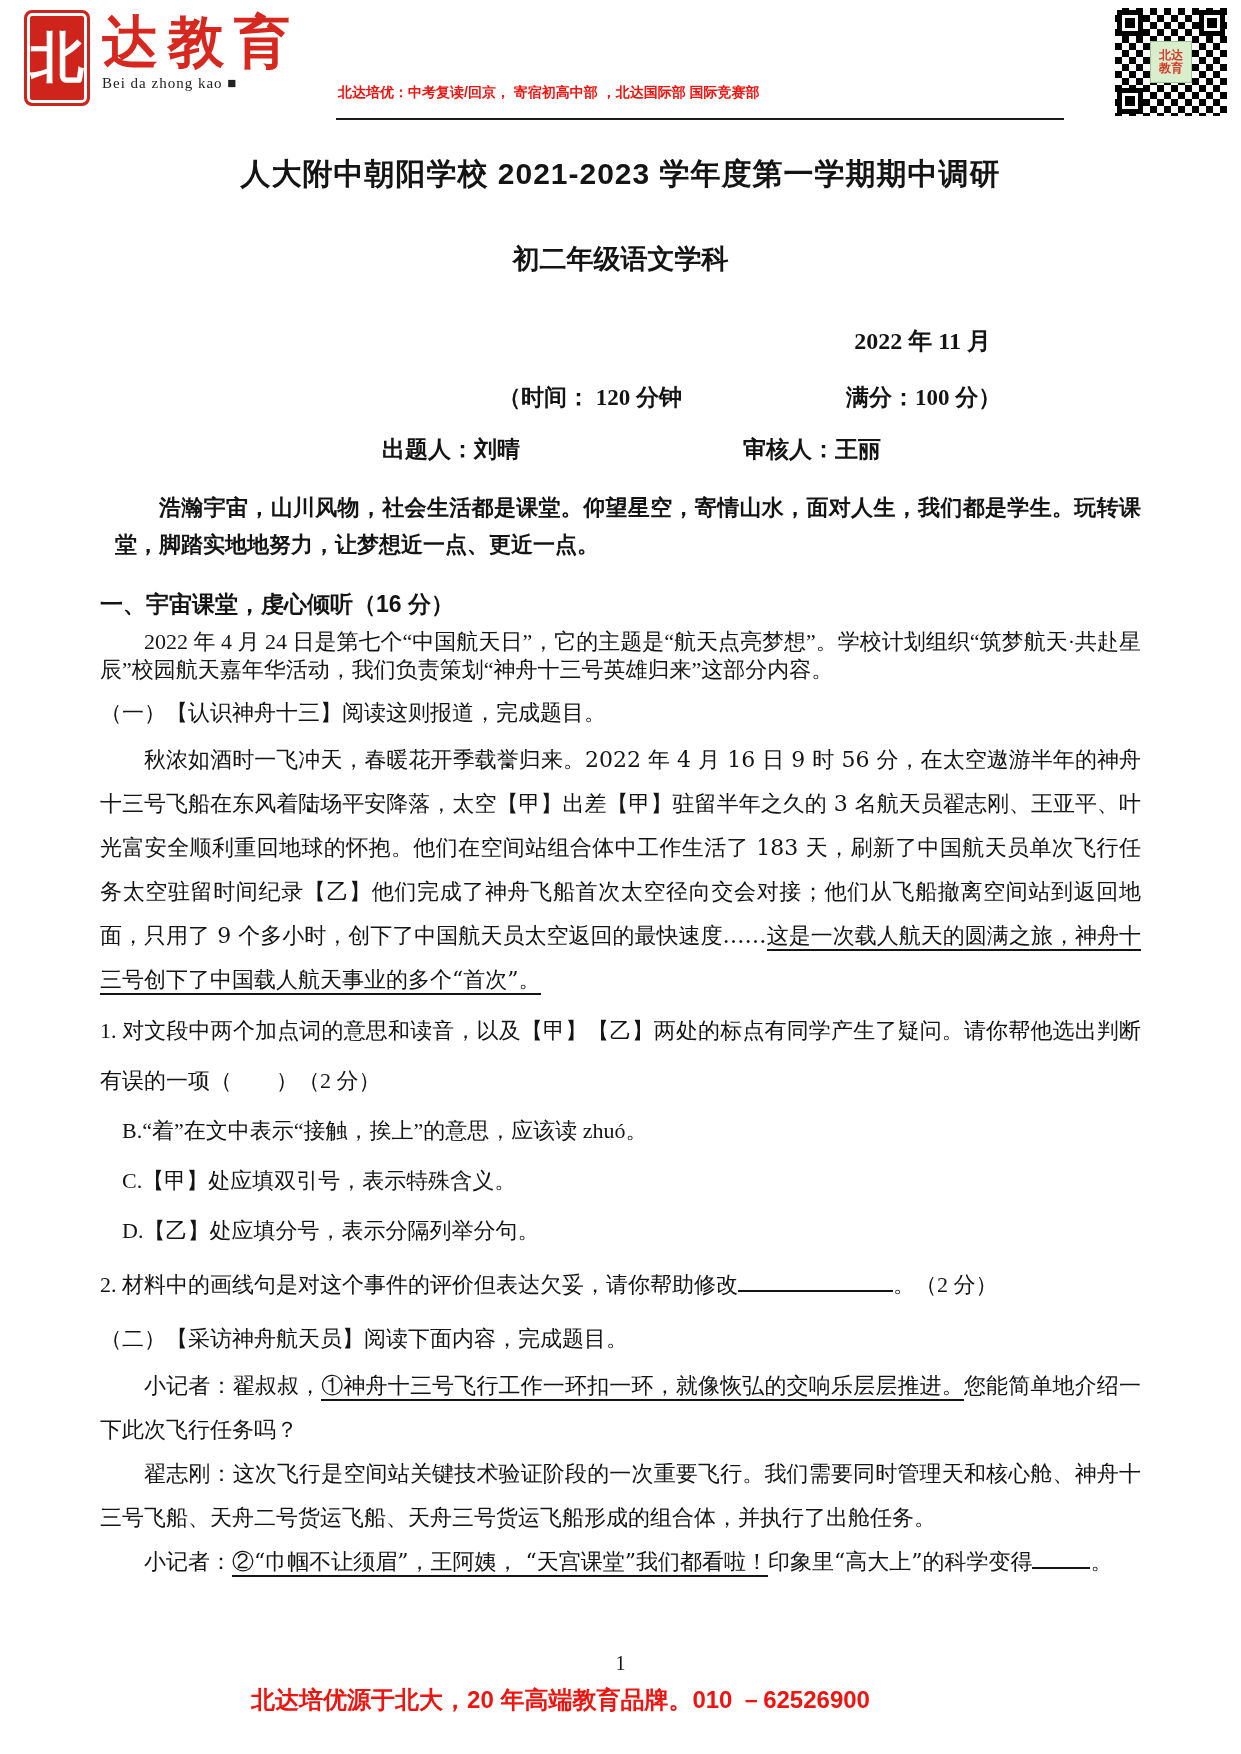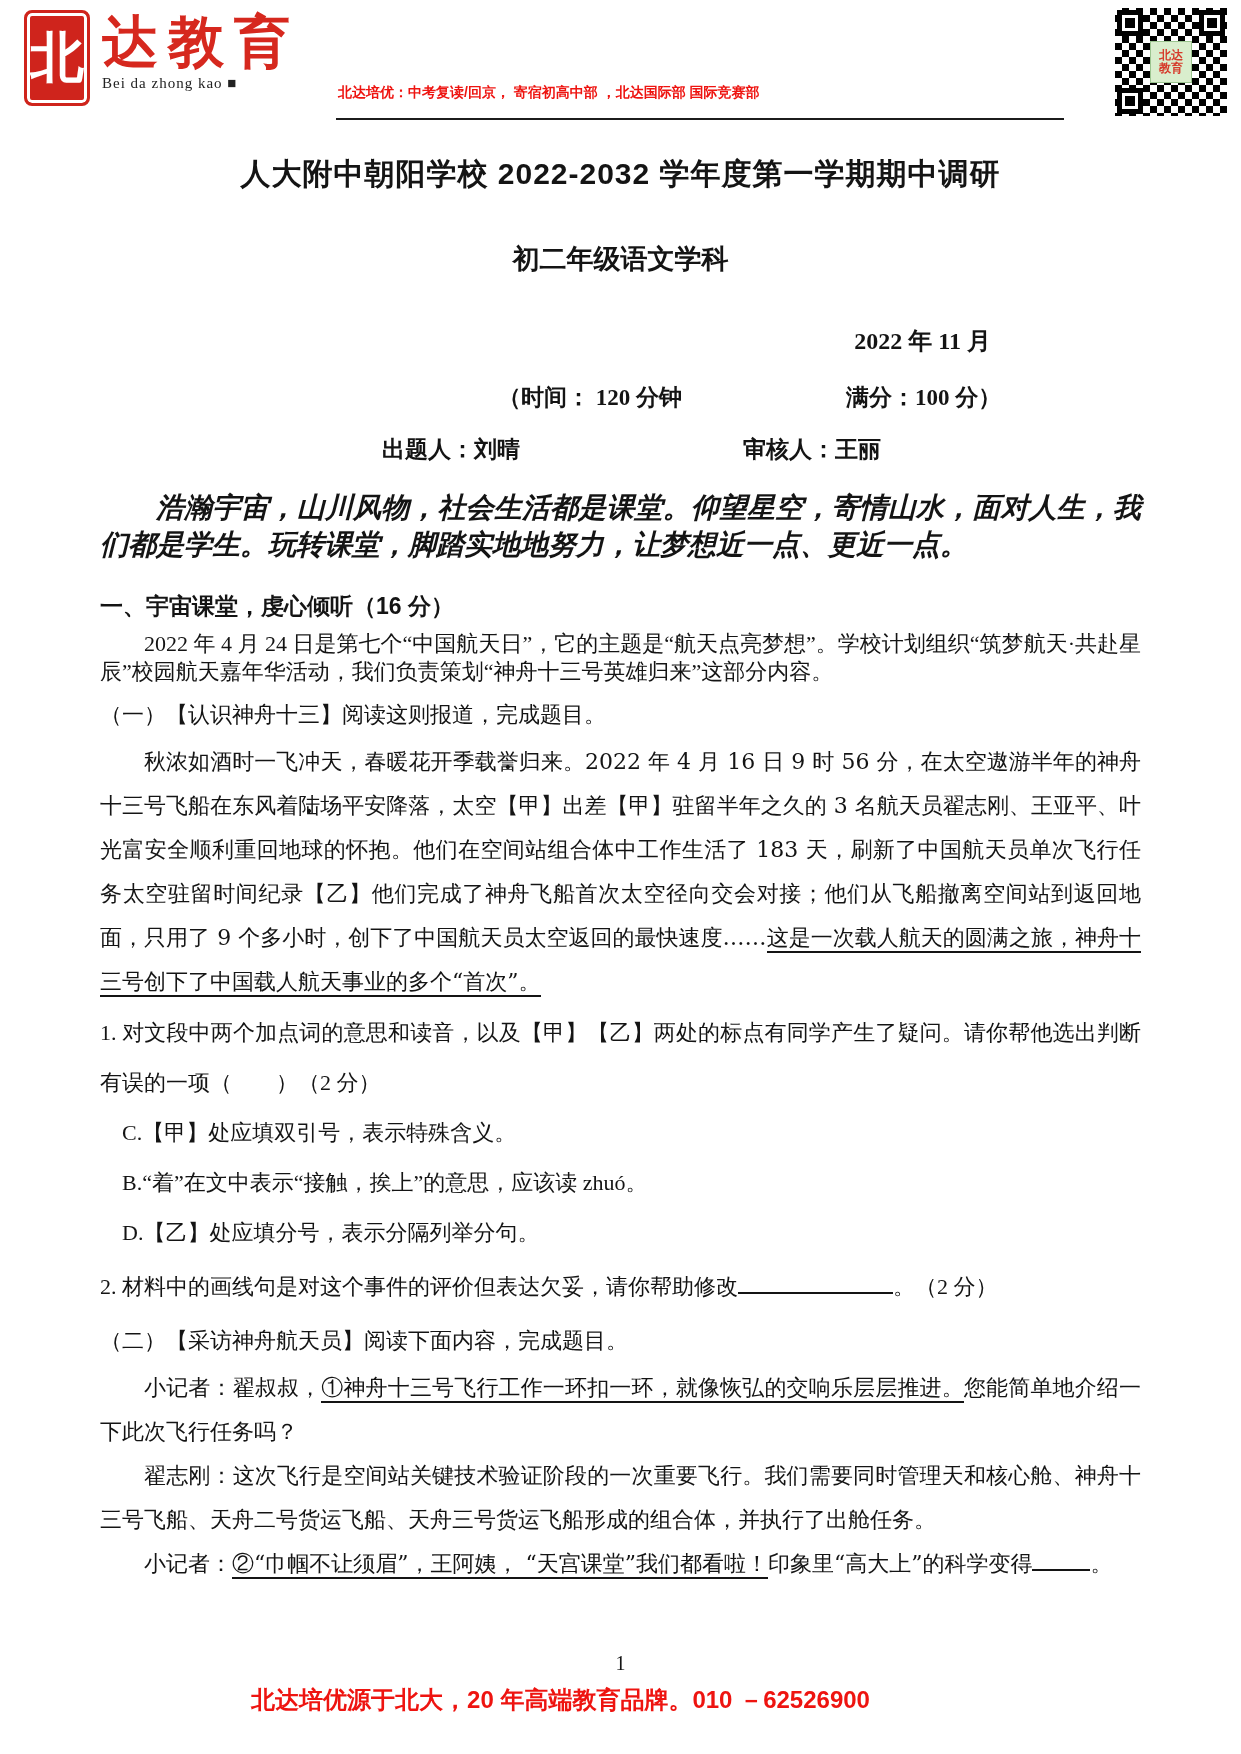--- a/index.html
+++ b/index.html
@@ -31,22 +31,22 @@
   
   main{position:absolute;left:100px;top:130px;width:1041px;}
   .title{font-family:"Liberation Sans",sans-serif;font-size:30px;font-weight:bold;text-align:center;
          margin:24px 0 0;letter-spacing:1px;}
   .subject{font-family:"Liberation Sans",sans-serif;font-size:27px;font-weight:bold;text-align:center;
            margin:46px 0 0;}
   .date{font-size:24px;font-weight:bold;text-align:right;padding-right:150px;margin-top:48px;}
   .meta-row{display:flex;font-weight:bold;font-size:23px;line-height:30px;}
   .meta-row.r1{margin:26px 0 0 258px;justify-content:center;} .meta-row.r1 .c1{width:348px;}
   .meta-row.r2{margin:22px 0 0 282px;gap:37px;} .meta-row.r2 .c1{width:324px;}
-  .intro{font-weight:bold;font-style:italic;font-size:28px;line-height:37px;margin-top:24px;
-         text-indent:2em;text-align:justify;font-family:"DejaVu Serif",serif;}
+  .intro{font-weight:bold;font-size:22px;line-height:37px;margin-top:24px;
+         text-indent:2em;text-align:justify;font-family:"DejaVu Serif",serif;margin-left:15px;}
   .sec-heading{font-family:"Liberation Sans",sans-serif;font-weight:bold;font-size:23px;margin-top:26px;}
   .para{font-size:22px;line-height:28px;text-indent:2em;text-align:justify;margin:8px 0 0;}
   .subhead{font-size:22px;line-height:46px;margin:6px 0 0;}
   .kai{font-family:"DejaVu Serif",serif;}
   .report{font-size:22px;line-height:44px;text-indent:2em;text-align:justify;margin:2px 0 0;}
   .q{font-size:22px;line-height:50px;text-align:justify;margin:4px 0 0;}
   .options .opt{font-size:22px;line-height:50px;padding-left:22px;}
   .interview{font-size:22px;line-height:44px;text-indent:2em;text-align:justify;margin:0;}
   .u{border-bottom:2px solid #141414;padding-bottom:1px;}
   .dot{position:relative;}
@@ -82,21 +82,21 @@
     <div class="f tl"></div>
     <div class="f tr"></div>
     <div class="f bl"></div>
     <div class="qr-label">
       <span>北达</span>
       <span>教育</span>
     </div>
   </div>
 
   <main>
-    <h1 class="title">人大附中朝阳学校 2022-2032 学年度第一学期期中调研</h1>
+    <h1 class="title">人大附中朝阳学校 2021-2023 学年度第一学期期中调研</h1>
     <h2 class="subject">初二年级语文学科</h2>
     <div class="date">2022 年 11 月</div>
 
     <div class="meta-row r1">
       <span class="c1">（时间：  120 分钟</span>
       <span>满分：100 分）</span>
     </div>
     <div class="meta-row r2">
       <span class="c1">出题人：刘晴</span>
       <span>审核人：王丽</span>
@@ -108,22 +108,22 @@
 
     <p class="para">2022 年 4 月 24 日是第七个“中国航天日”，它的主题是“航天点亮梦想”。学校计划组织“筑梦航天·共赴星辰”校园航天嘉年华活动，我们负责策划“神舟十三号英雄归来”这部分内容。</p>
 
     <div class="subhead">（一）【认识神舟十三】阅读这则报道，完成题目。</div>
 
     <p class="report kai"><span>秋浓如酒时一飞冲天，春暖花开季</span><span class="dot">载</span><span>誉归来。2022 年 4 月 16 日 9 时 56 分，在太空遨游半年的神舟十三号飞船在东风</span><span class="dot">着</span><span>陆场平安降落，太空【甲】出差【甲】驻留半年之久的 3 名航天员翟志刚、王亚平、叶光富安全顺利重回地球的怀抱。他们在空间站组合体中工作生活了 183 天，刷新了中国航天员单次飞行任务太空驻留时间纪录【乙】他们完成了神舟飞船首次太空径向交会对接；他们从飞船撤离空间站到返回地面，只用了 9 个多小时，创下了中国航天员太空返回的最快速度……</span><span class="u">这是一次载人航天的圆满之旅，神舟十三号创下了中国载人航天事业的多个“首次”。</span></p>
 
     <p class="q">1. 对文段中两个加点词的意思和读音，以及【甲】【乙】两处的标点有同学产生了疑问。请你帮他选出判断有误的一项（　　）（2 分）</p>
 
     <div class="options">
+      <div class="opt">B.“着”在文中表示“接触，挨上”的意思，应该读 zhuó。</div>
       <div class="opt">C.【甲】处应填双引号，表示特殊含义。</div>
-      <div class="opt">B.“着”在文中表示“接触，挨上”的意思，应该读 zhuó。</div>
       <div class="opt">D.【乙】处应填分号，表示分隔列举分句。</div>
     </div>
 
     <p class="q"><span>2. 材料中的画线句是对这个事件的评价但表达欠妥，请你帮助修改</span><span class="blank"></span><span>。（2 分）</span></p>
 
     <div class="q">（二）【采访神舟航天员】阅读下面内容，完成题目。</div>
 
     <p class="interview kai"><span>小记者：翟叔叔，</span><span class="u">①神舟十三号飞行工作一环扣一环，就像恢弘的交响乐层层推进。</span><span>您能简单地介绍一下此次飞行任务吗？</span></p>
 
     <p class="interview kai">翟志刚：这次飞行是空间站关键技术验证阶段的一次重要飞行。我们需要同时管理天和核心舱、神舟十三号飞船、天舟二号货运飞船、天舟三号货运飞船形成的组合体，并执行了出舱任务。</p>

